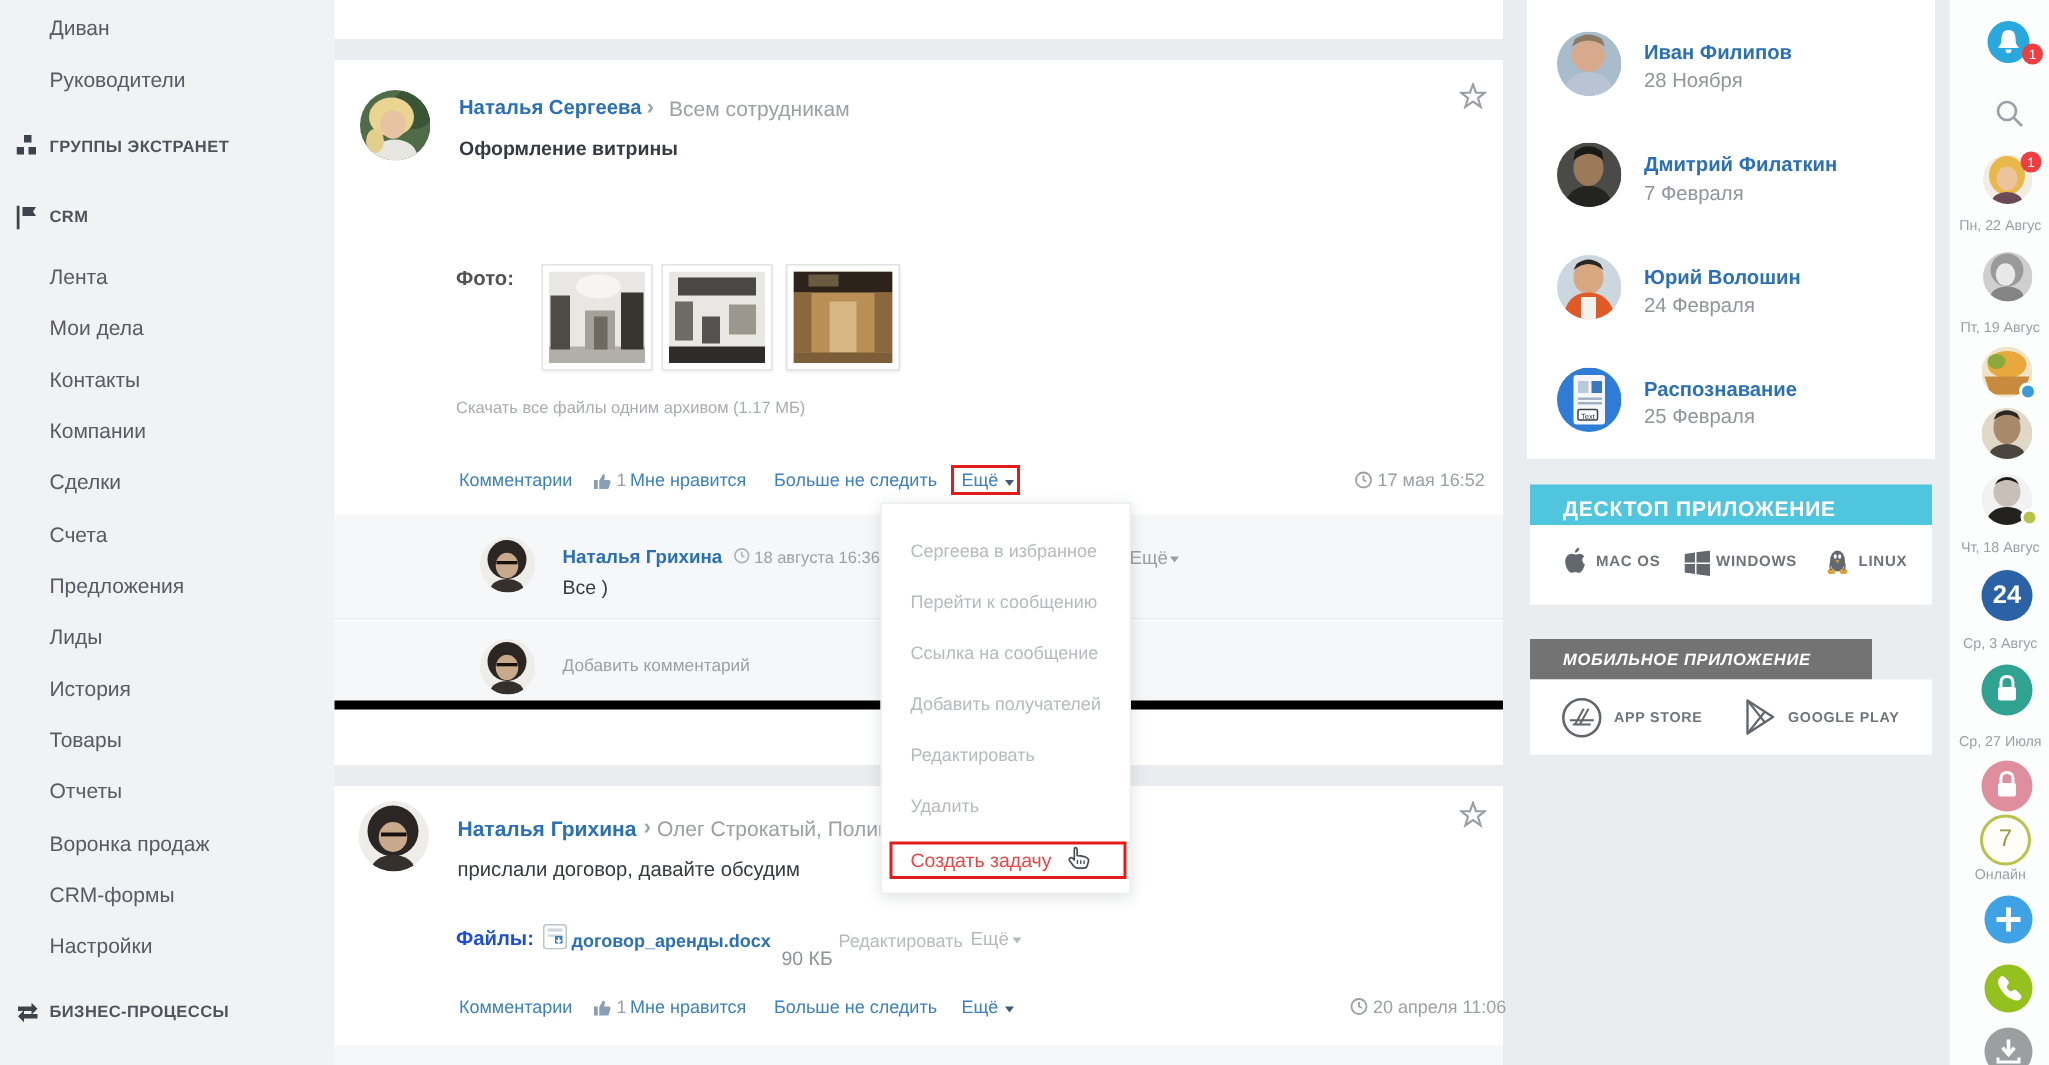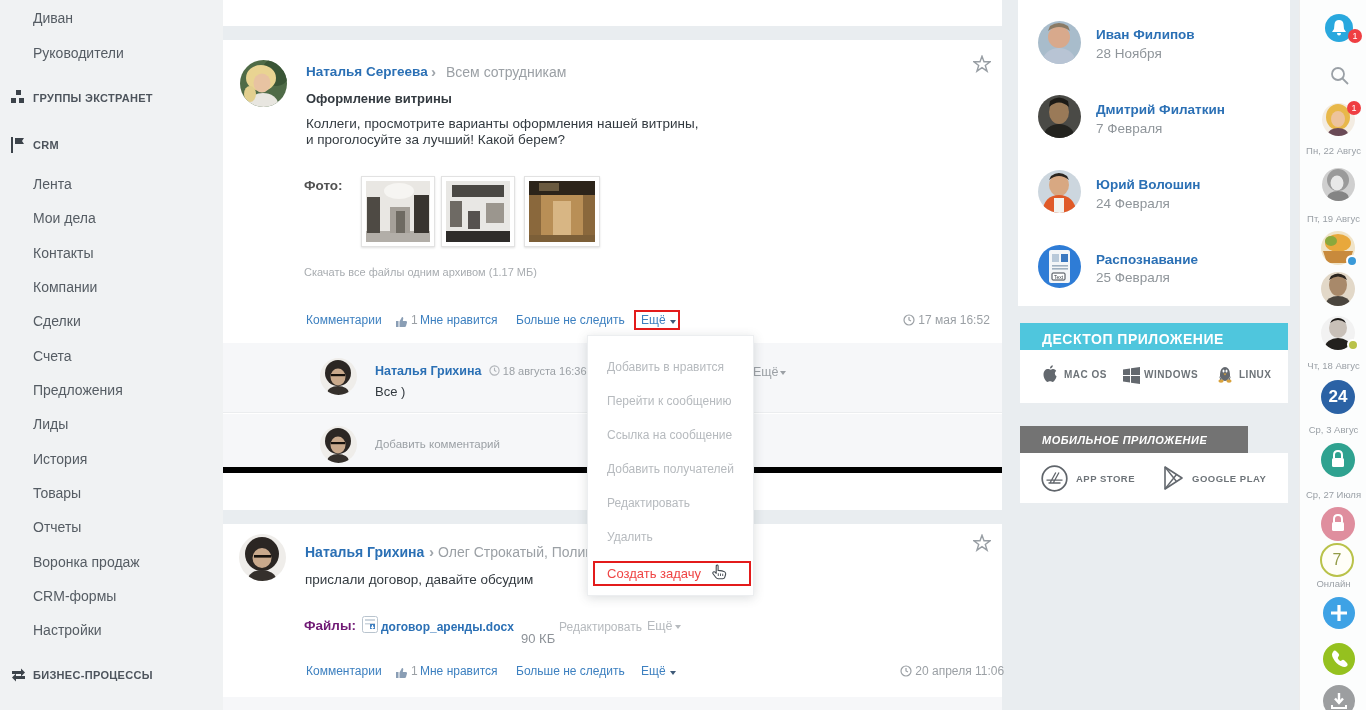--- a/index.html
+++ b/index.html
@@ -80,21 +80,20 @@
         <ellipse cx="21" cy="18" rx="15" ry="13" fill="#e9d492"></ellipse>
         <ellipse cx="22" cy="23" rx="8.5" ry="9.5" fill="#e8c3a2"></ellipse>
         <ellipse cx="23" cy="44" rx="15" ry="11" fill="#e8e6e0"></ellipse>
         <ellipse cx="10" cy="34" rx="6" ry="8" fill="#e2cf8e"></ellipse>
       </svg>
   </div>
   <div class="abs name" style="left:83px; top:24px; font-size:13.5px;">Наталья Сергеева</div>
   <div class="abs chev" style="left:208px; top:23px;">›</div>
   <div class="abs gray" style="left:223px; top:24px; font-size:14px; white-space:nowrap;">Всем сотрудникам</div>
   <div class="abs dark" style="left:83px; top:51px; font-size:13px; font-weight:bold;">Оформление витрины</div>
-  <div class="abs dark" style="left:83px; top:76px; font-size:13.5px; line-height:16px; white-space:nowrap;">Коллеги, просмотрите варианты оформления нашей витрины,<br>и проголосуйте за лучший! Какой берем?</div>
 
   <div class="abs" style="left:750px; top:15px;"><svg width="18" height="18" viewBox="0 0 18 18">
         <path d="M9 1.2 L11 6.8 L17 6.8 L12.3 10.4 L14.1 16.2 L9 12.7 L3.9 16.2 L5.7 10.4 L1 6.8 L7 6.8 Z" fill="none" stroke="#989ea4" stroke-width="1.4"></path>
       </svg></div>
 
   <div class="abs" style="left:81px; top:138px; font-size:13.5px; font-weight:bold; color:#525252;">Фото:</div>
   <div class="abs" style="left:138px; top:136px; width:74px; height:71px; background:#fff; border:1px solid #e2e2e2; box-shadow:0 1px 2px rgba(0,0,0,.12); padding:4px;">
     <svg width="64" height="61">
         <rect width="64" height="61" fill="#e9e7e3"></rect>
         <rect x="0" y="50" width="64" height="11" fill="#b2aea8"></rect>
@@ -184,21 +183,21 @@
         <ellipse cx="23" cy="45" rx="14" ry="9" fill="#35302c"></ellipse>
       </svg>
   </div>
   <div class="abs name" style="left:82px; top:20px;">Наталья Грихина</div>
   <div class="abs chev" style="left:206px; top:19px;">›</div>
   <div class="abs gray" style="left:215px; top:20px; font-size:14px; white-space:nowrap;">Олег Строкатый, Полин</div>
   <div class="abs dark" style="left:82px; top:48px; font-size:13.5px;">прислали договор, давайте обсудим</div>
   <div class="abs" style="left:750px; top:10px;"><svg width="18" height="18" viewBox="0 0 18 18">
         <path d="M9 1.2 L11 6.8 L17 6.8 L12.3 10.4 L14.1 16.2 L9 12.7 L3.9 16.2 L5.7 10.4 L1 6.8 L7 6.8 Z" fill="none" stroke="#989ea4" stroke-width="1.4"></path>
       </svg></div>
-  <div class="abs" style="left:81px; top:94px; font-size:13.5px; font-weight:bold; color:#701a75;">Файлы:</div>
+  <div class="abs" style="left:81px; top:94px; font-size:13.5px; font-weight:bold; color:#1d4ed8;">Файлы:</div>
   <div class="abs" style="left:139px; top:92px;"><svg width="16" height="17" viewBox="0 0 16 17">
         <rect x="0.5" y="0.5" width="15" height="16" rx="2" fill="#fff" stroke="#b9c4ce"></rect>
         <rect x="3" y="3" width="10" height="2" fill="#cdd6de"></rect>
         <rect x="3" y="7" width="10" height="1.5" fill="#cdd6de"></rect>
         <path d="M8 8 h5 v5 h-5 Z" fill="#3f7fc0"></path>
         <path d="M10.5 9 v3 M9 10.8 l1.5 1.4 L12 10.8" stroke="#fff" stroke-width="1.1" fill="none"></path>
       </svg></div>
   <div class="abs" style="left:158px; top:96px; font-size:12px; font-weight:bold; color:#2b70b5;">договор_аренды.docx</div>
   <div class="abs" style="left:298px; top:95px; font-size:13px; color:#8d9298;margin-top:12px;">90 КБ</div>
   <div class="abs" style="left:336px; top:96px; font-size:12px; color:#b6babe;">Редактировать</div>
@@ -214,21 +213,21 @@
   <div class="abs bluelink arow" style="left:418px; top:140px;">Ещё</div>
   <div class="abs" style="left:447px; top:147px; width:0; height:0; border-left:3.5px solid transparent; border-right:3.5px solid transparent; border-top:4.5px solid #3f5a78;"></div>
   <div class="abs gray arow" style="left:677px; top:140px; white-space:nowrap;"><svg width="12" height="12" viewBox="0 0 12 12" style="vertical-align:-2px;">
         <circle cx="6" cy="6" r="5" fill="none" stroke="#9ba0a5" stroke-width="1.2"></circle>
         <path d="M6 3 V6 L8 7" fill="none" stroke="#9ba0a5" stroke-width="1.2"></path>
       </svg> 20 апреля 11:06</div>
   <div class="abs" style="left:0; top:173px; width:779px; height:13px; background:#f6f7f9;"></div>
 </div>
 
 <div id="dropdown" class="abs">
-  <div class="ditem" style="top:24px;">Добавить в нравится</div>
+  <div class="ditem" style="top:24px;">Сергеева в избранное</div>
   <div class="ditem" style="top:58px;">Перейти к сообщению</div>
   <div class="ditem" style="top:92px;">Ссылка на сообщение</div>
   <div class="ditem" style="top:126px;">Добавить получателей</div>
   <div class="ditem" style="top:160px;">Редактировать</div>
   <div class="ditem" style="top:194px;">Удалить</div>
   <div class="ditem" style="top:230px; color:#ef4444; font-size:13px;">Создать задачу</div>
   <div class="abs" style="left:123px; top:227px;"><svg width="17" height="17" viewBox="0 0 17 17">
         <path d="M5.2 2.5 c.8-.9 1.9-.4 1.9.7 V7.4 c2.6.1 5.3.6 6.6 1.5 1 .7 1.2 1.6.9 2.6 l-.8 2.6 c-.3 1-1 1.6-2.1 1.6 H7.2 c-.9 0-1.7-.4-2.3-1.2 L2.2 11 c-.8-1-.4-2 .6-2.2.6-.1 1.3.2 1.8.8 l.6.7 V3.9 c0-.6.1-1 .4-1.4 Z" fill="#fff" stroke="#444b52" stroke-width="1.1" stroke-linejoin="round"></path>
         <path d="M7.3 10.3 V13 M9.5 10.5 V13 M11.7 10.7 V13" stroke="#444b52" stroke-width=".9" fill="none"></path>
       </svg></div>

